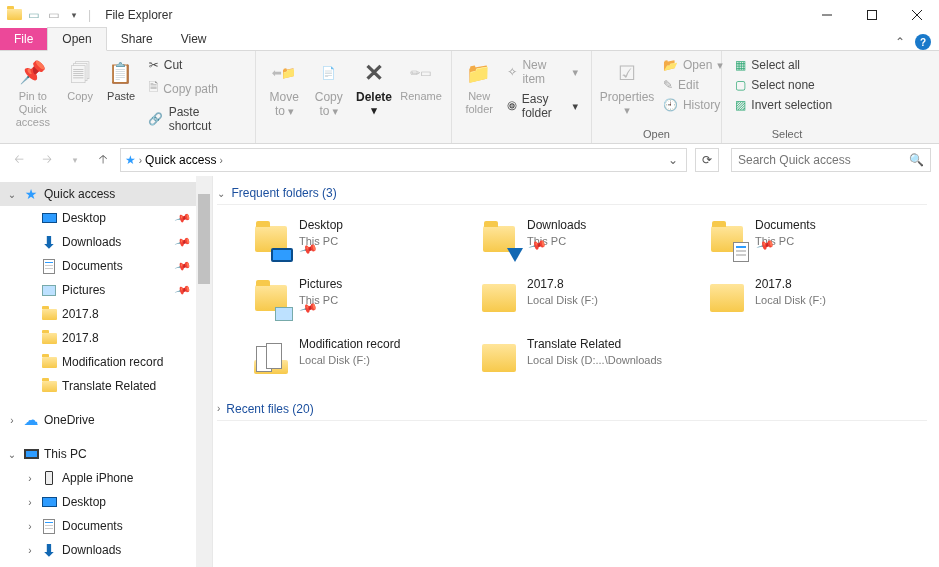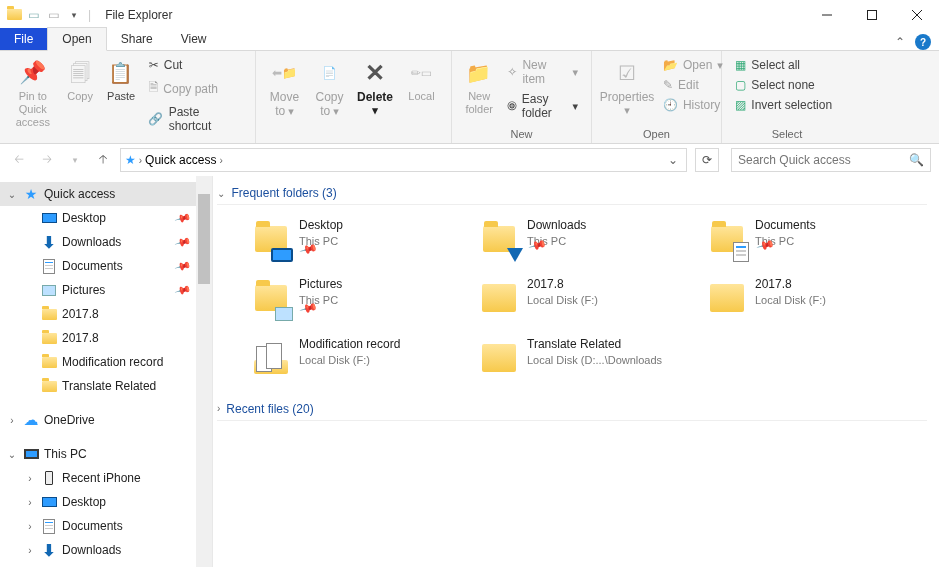--- a/index.html
+++ b/index.html
@@ -9,21 +9,21 @@
 .titlebar { height: 29px; display: flex; align-items: center; padding: 0 0 0 6px; background: #fff; }
 .titlebar .qat { display: flex; align-items: center; gap: 4px; }
 .titlebar .qat-icon { width: 16px; height: 16px; display: flex; align-items: center; justify-content: center; }
 .titlebar .title { margin-left: 8px; color: #333; }
 .titlebar .winbtns { margin-left: auto; display: flex; }
 .titlebar .winbtn { width: 45px; height: 29px; display: flex; align-items: center; justify-content: center; color: #222; }
 
 
 .ribbon-tabs { height: 22px; display: flex; align-items: flex-end; border-bottom: 1px solid #d9d9d9; }
 .rtab { padding: 4px 14px; color: #333; cursor: default; }
-.rtab.file { background: #1d4ed8; color: #fff; }
+.rtab.file { background: #ec4899; color: #fff; }
 .rtab.active { background: #f5f5f5; border: 1px solid #d9d9d9; border-bottom: 1px solid #f5f5f5; margin-bottom: -1px; }
 .ribbon-extra { margin-left: auto; display: flex; align-items: center; gap: 10px; padding-right: 8px; }
 .ribbon-extra .chev { color: #666; }
 .ribbon-extra .help { width: 16px; height: 16px; border-radius: 50%; background: #1979ca; color: #fff; display: flex; align-items: center; justify-content: center; font-size: 10px; font-weight: bold; }
 
 
 .ribbon { height: 93px; background: #f5f5f5; border-bottom: 1px solid #d9d9d9; display: flex; }
 .group { border-right: 1px solid #e1e1e1; display: flex; flex-direction: column; }
 .group-body { flex: 1; display: flex; padding: 3px 6px 0; }
 .group-label { text-align: center; color: #666; font-size: 11px; padding: 1px 0 3px; }
@@ -192,37 +192,36 @@
       <div class="bigbtn disabled" style="width:46px">
           <div class="icn" style="color:#bbb">📄</div>
           <div class="lbl"><span>Copy to</span> ▾</div>
         </div>
       <div class="bigbtn" style="width:46px">
           <div class="icn" style="font-size:24px;color:#555;font-weight:bold">✕</div>
           <div class="lbl" style="color:#222;font-weight:600"><span>Delete</span><br>▾</div>
         </div>
       <div class="bigbtn disabled" style="width:48px">
           <div class="icn" style="color:#bbb">✏▭</div>
-          <div class="lbl">Local</div>
+          <div class="lbl">Rename</div>
         </div>
     </div>
   </div>
 
   <div class="group" style="width:140px">
     <div class="group-body">
       <div class="bigbtn disabled" style="width:48px">
           <div class="icn" style="color:#bbb;font-size:20px">📁</div>
           <div class="lbl">New folder</div>
         </div>
       <div class="stack">
         <div class="smbtn disabled"><span>✧</span><span>New item</span> ▾</div>
         <div class="smbtn"><span>🞋</span><span>Easy folder</span> ▾</div>
       </div>
     </div>
-    <div class="group-label">New</div>
   </div>
 
   <div class="group" style="width:130px">
     <div class="group-body">
       <div class="bigbtn disabled" style="width:58px">
           <div class="icn" style="color:#bbb;font-size:20px">☑</div>
           <div class="lbl"><span>Properties</span><br>▾</div>
         </div>
       <div class="stack">
         <div class="smbtn disabled"><span>📂</span><span>Open</span> ▾</div>
@@ -361,21 +360,21 @@
           <span class="ticon">
             <span class="ic-pc"></span>
           </span>
           <span>This PC</span>
         </div>
         <div class="tnode indent2">
           <span class="twisty">›</span>
           <span class="ticon">
             <span class="ic-phone"></span>
           </span>
-          <span>Recent iPhone</span>
+          <span>Apple iPhone</span>
         </div>
         <div class="tnode indent2">
           <span class="twisty">›</span>
           <span class="ticon">
             <span class="ic-desktop"></span>
           </span>
           <span>Desktop</span>
         </div>
         <div class="tnode indent2">
           <span class="twisty">›</span>

